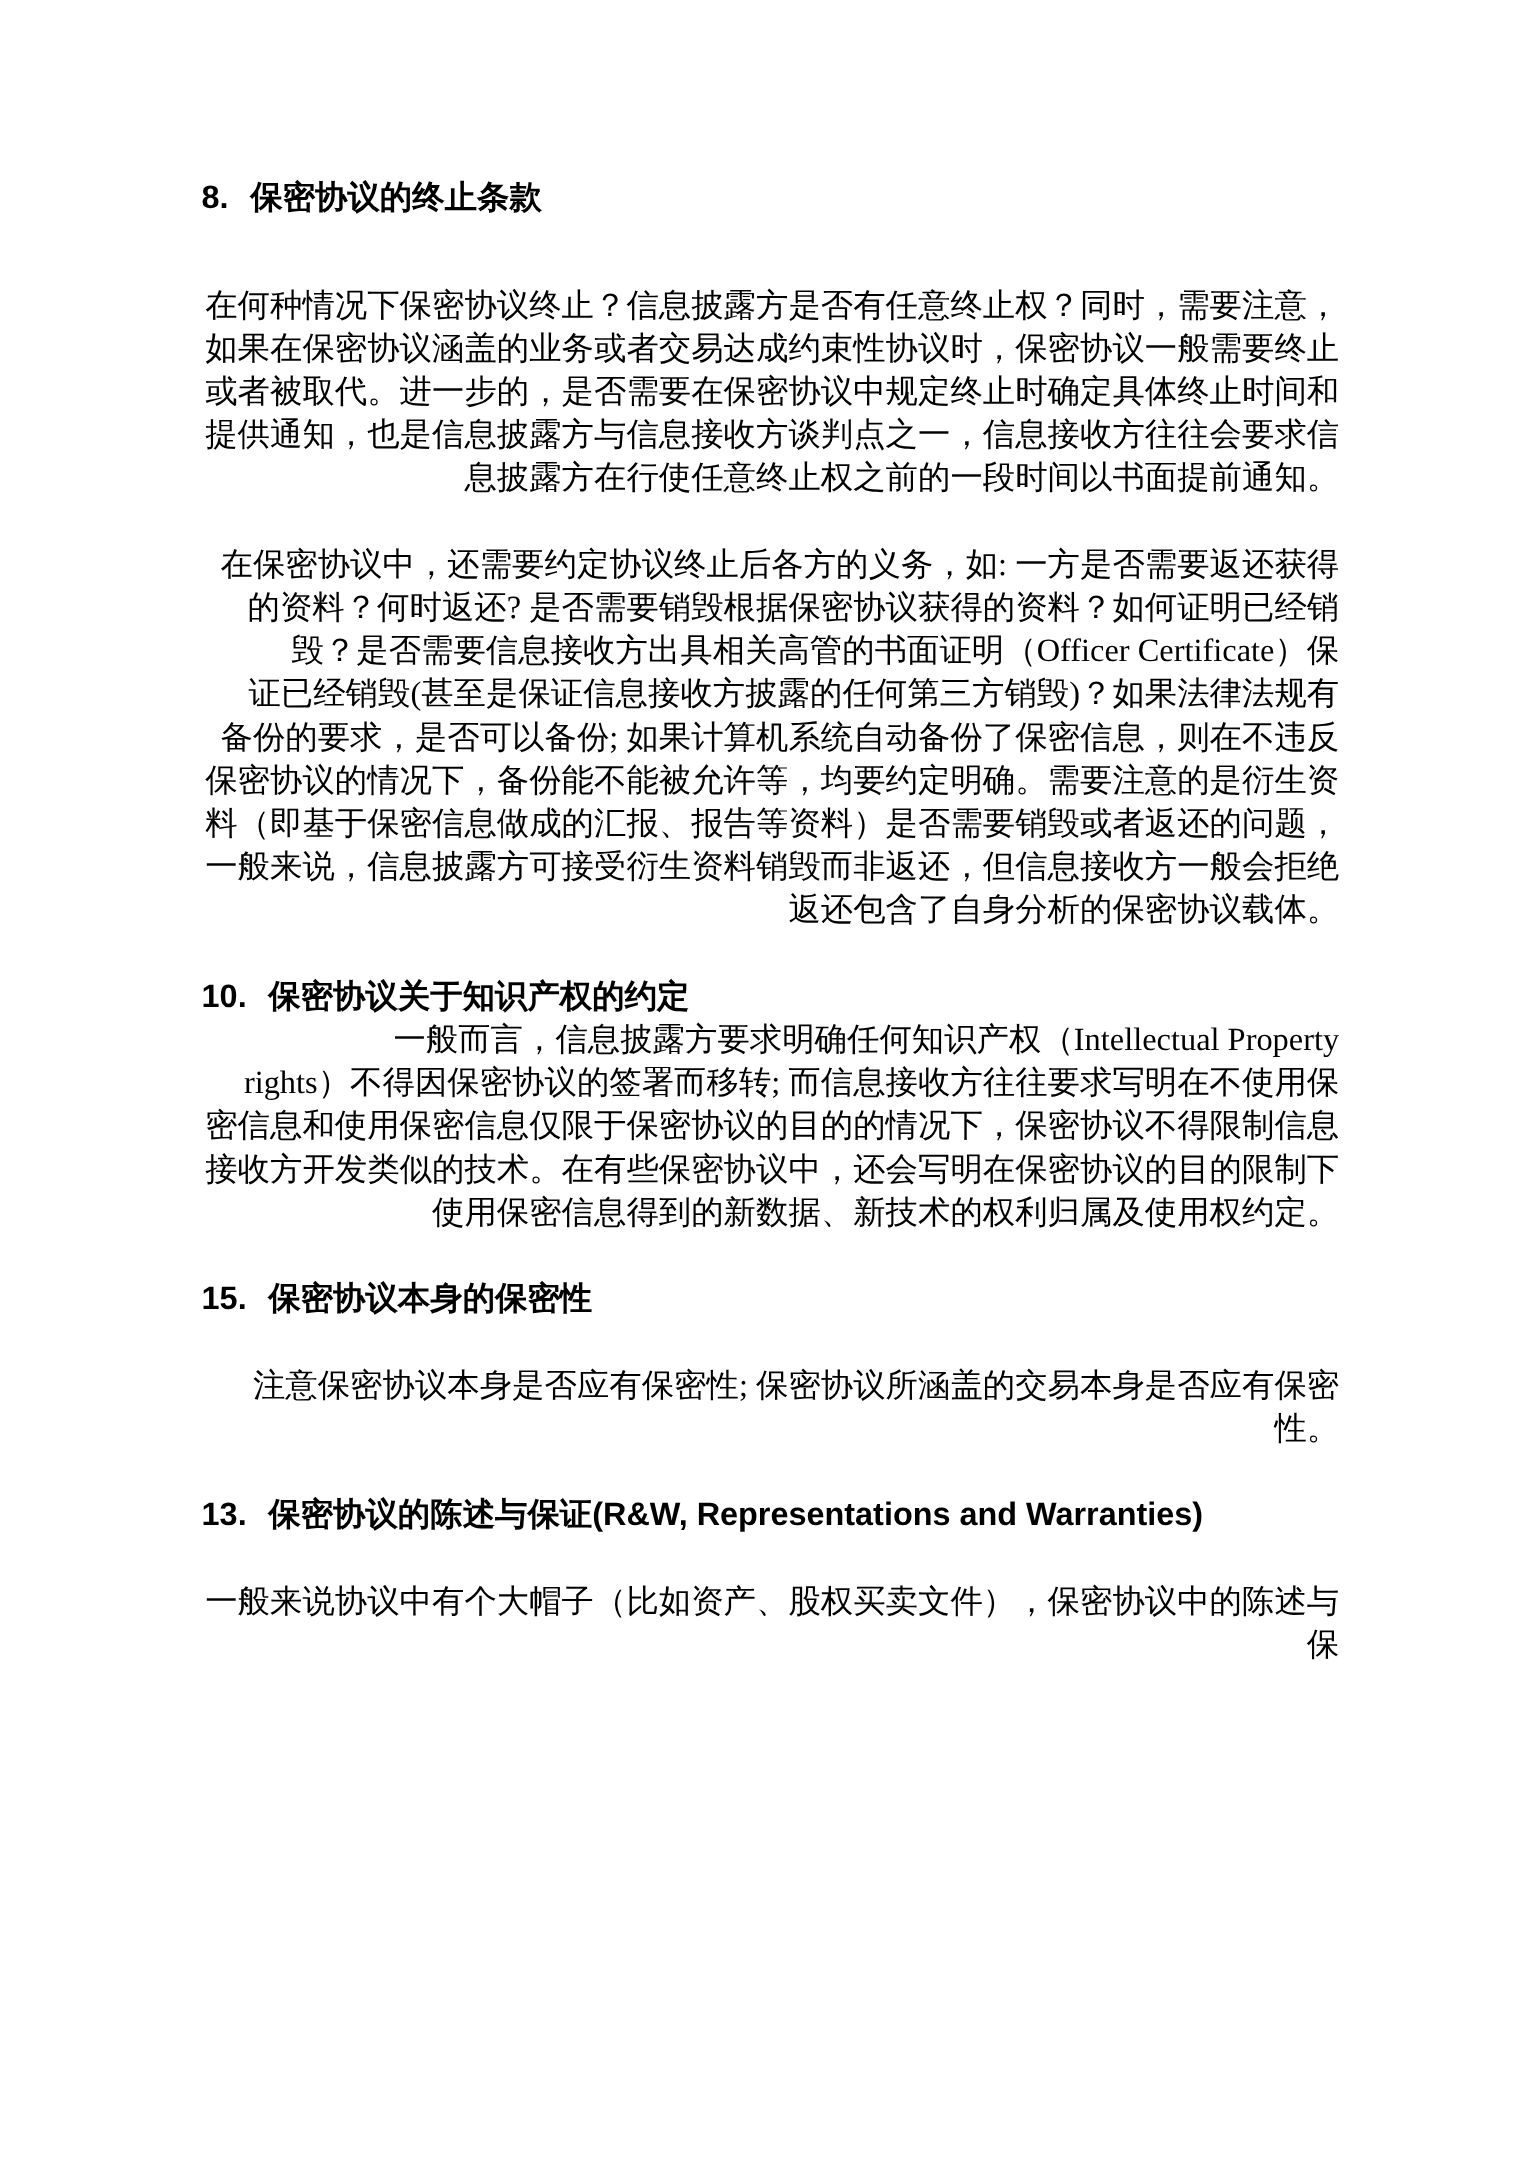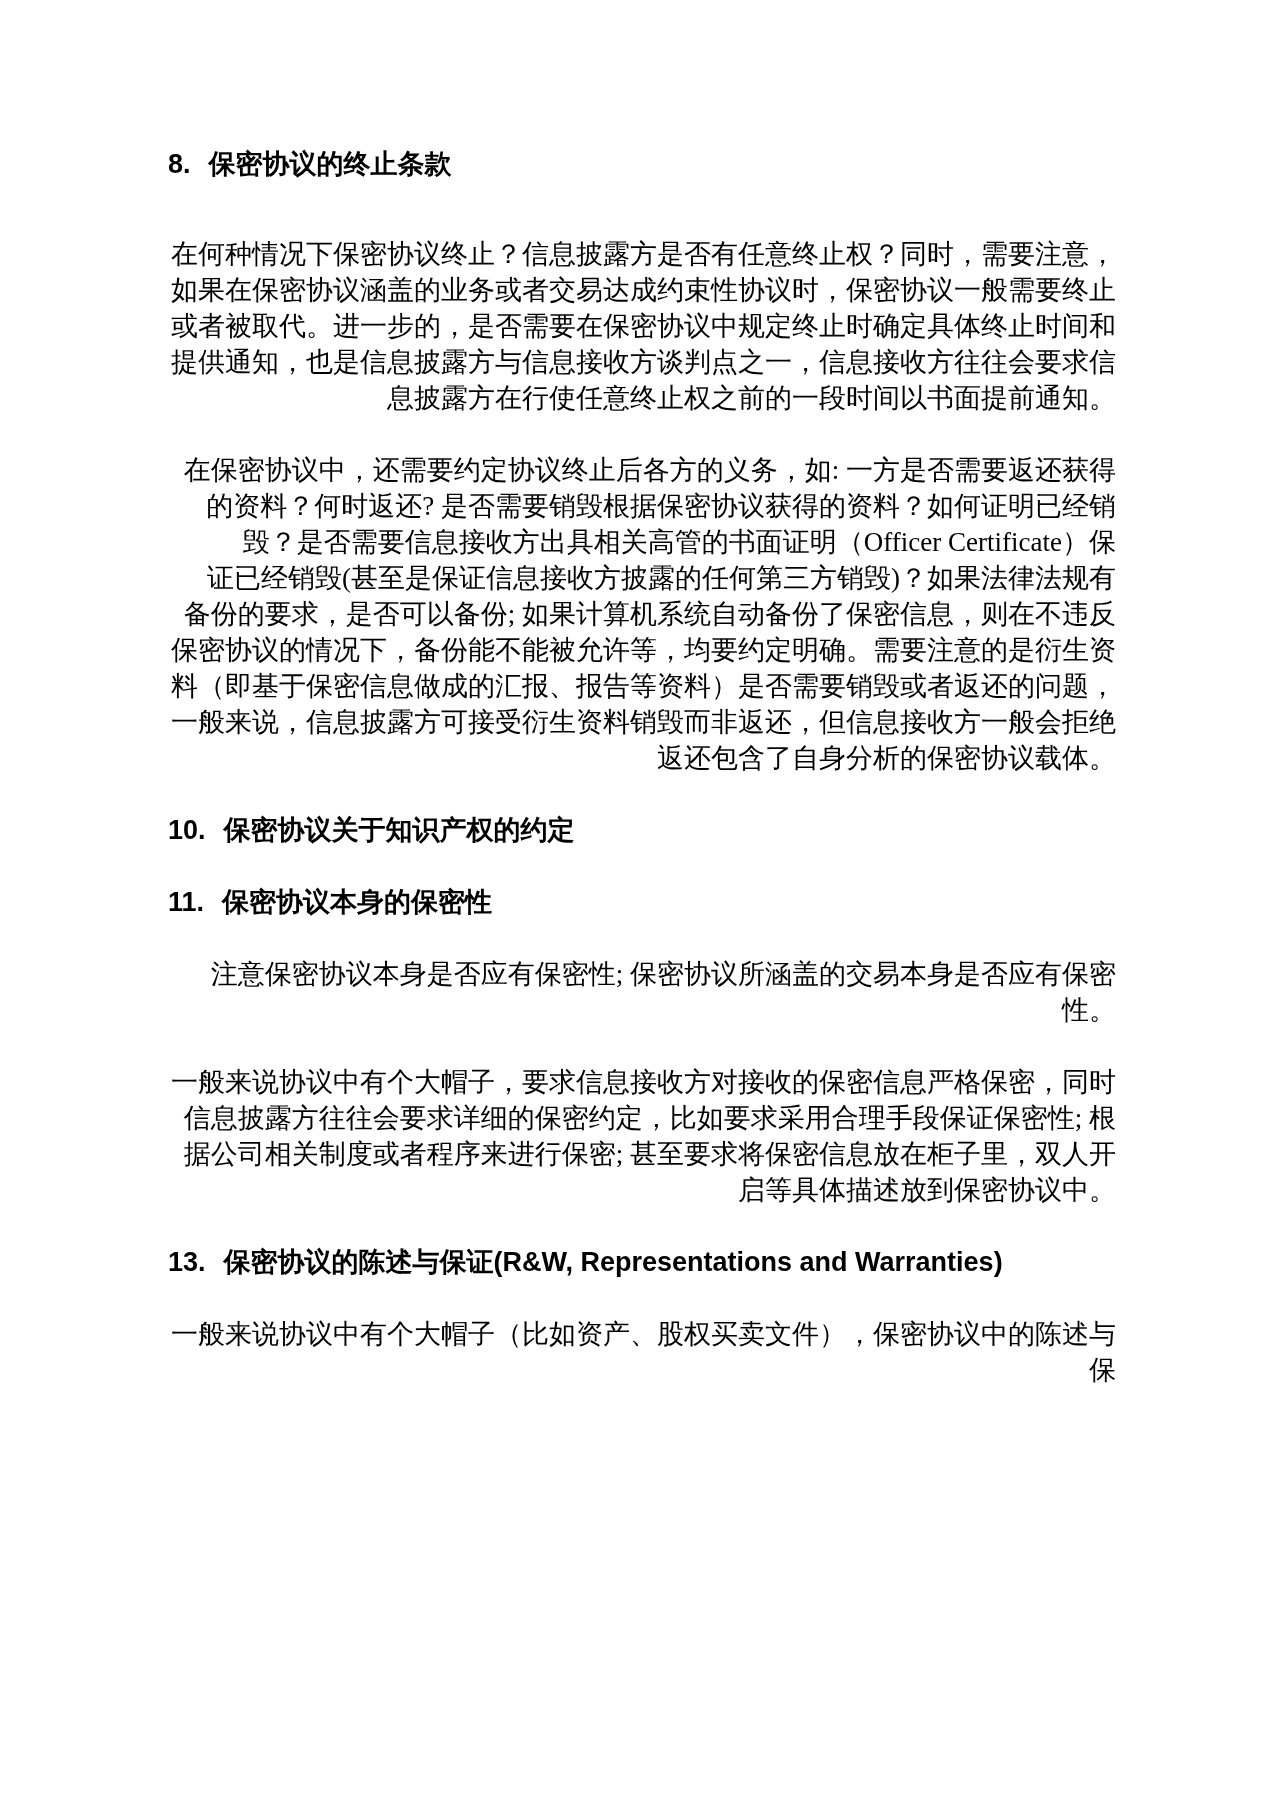--- a/index.html
+++ b/index.html
@@ -71,32 +71,33 @@
 证已经销毁(甚至是保证信息接收方披露的任何第三方销毁)？如果法律法规有
 备份的要求，是否可以备份; 如果计算机系统自动备份了保密信息，则在不违反
 保密协议的情况下，备份能不能被允许等，均要约定明确。需要注意的是衍生资
 料（即基于保密信息做成的汇报、报告等资料）是否需要销毁或者返还的问题，
 一般来说，信息披露方可接受衍生资料销毁而非返还，但信息接收方一般会拒绝
 返还包含了自身分析的保密协议载体。</p>
     </section>
 
     <section>
       <h2 class="heading"><span class="num">10.</span><span>保密协议关于知识产权的约定</span></h2>
+      <p class="para tight">一般而言，信息披露方要求明确任何知识产权（Intellectual Property
+rights）不得因保密协议的签署而移转; 而信息接收方往往要求写明在不使用保
+密信息和使用保密信息仅限于保密协议的目的的情况下，保密协议不得限制信息
+接收方开发类似的技术。在有些保密协议中，还会写明在保密协议的目的限制下
+使用保密信息得到的新数据、新技术的权利归属及使用权约定。</p>
     </section>
 
     <section>
-      <h2 class="heading"><span class="num">11.</span><span>保密协议本身的保密性</span></h2>
+      <h2 class="heading"><span class="num">15.</span><span>保密协议本身的保密性</span></h2>
       <p class="para">注意保密协议本身是否应有保密性; 保密协议所涵盖的交易本身是否应有保密性。</p>
     </section>
 
     <section>
-      <p class="para">一般来说协议中有个大帽子，要求信息接收方对接收的保密信息严格保密，同时
-信息披露方往往会要求详细的保密约定，比如要求采用合理手段保证保密性; 根
-据公司相关制度或者程序来进行保密; 甚至要求将保密信息放在柜子里，双人开
-启等具体描述放到保密协议中。</p>
     </section>
 
     <section>
       <h2 class="heading"><span class="num">13.</span><span>保密协议的陈述与保证(R&amp;W, Representations and Warranties)</span></h2>
       <p class="para">一般来说协议中有个大帽子（比如资产、股权买卖文件），保密协议中的陈述与保</p>
     </section>
 
   </div>
 </main>
 

